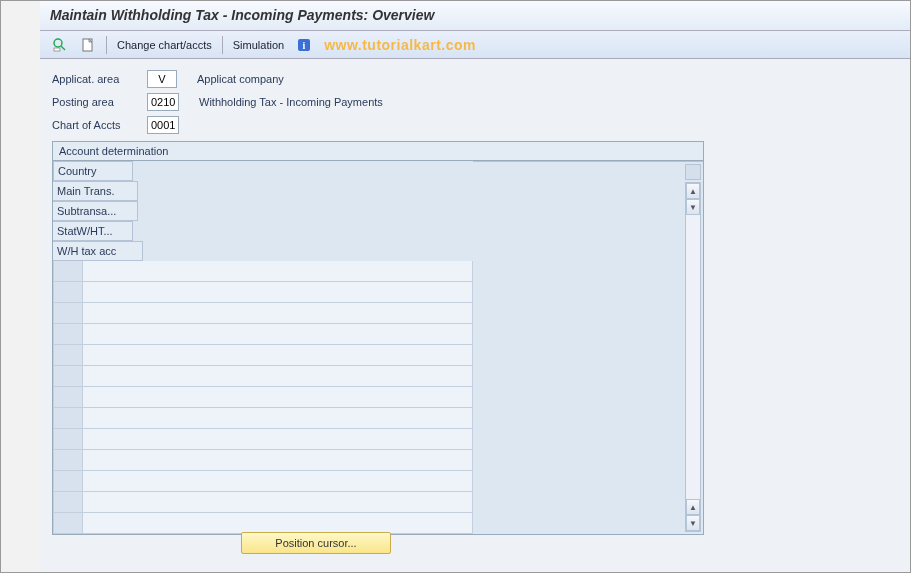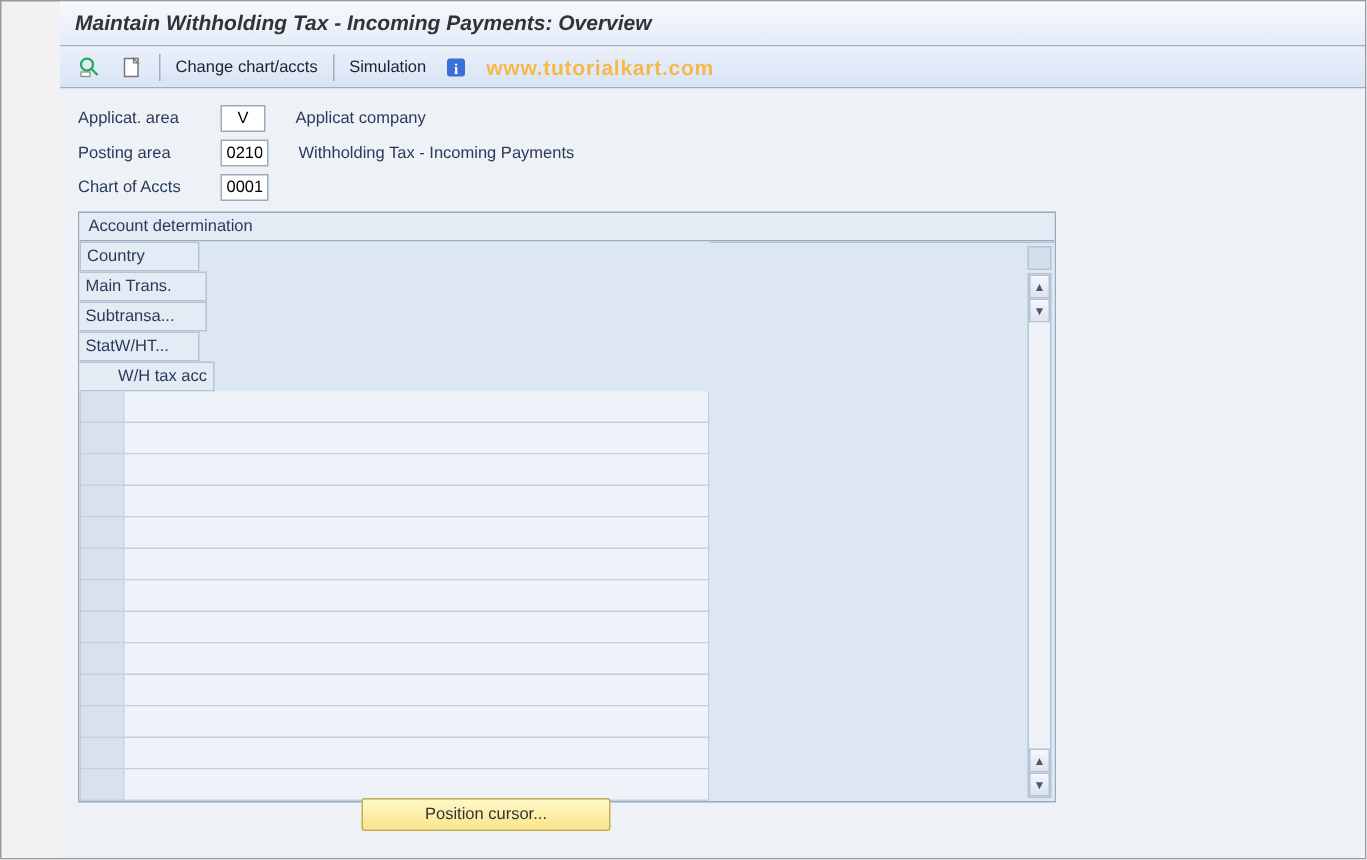--- a/index.html
+++ b/index.html
@@ -28,21 +28,21 @@
     .table-rows { }
     .table-row { display: flex; height: 21px; }
     .cell { border: 1px solid #c3cfdf; border-top: none; border-left: none; background: #eef3f9; }
     .cell:first-child { border-left: 1px solid #c3cfdf; }
     .col-gutter { width: 30px; background: #d8e2ef; }
     .filler { flex: 1; background: #dde7f2; border-top: 1px solid #b5c3d6; position: relative; }
     .scrollbar { position: absolute; right: 2px; top: 2px; bottom: 2px; width: 16px; background: #e6ecf5; border: 1px solid #b5c3d6; display: flex; flex-direction: column; }
     .scroll-btn { height: 16px; background: linear-gradient(#f5f8fc,#dbe4f0); border: 1px solid #b5c3d6; display: flex; align-items: center; justify-content: center; font-size: 8px; color: #556; cursor: pointer; }
     .scroll-track { flex: 1; background: #eef2f8; }
     .corner-box { position: absolute; right: 2px; top: 2px; width: 16px; height: 16px; background: #d5dfec; border: 1px solid #b5c3d6; }
-    .bottom-btn { position: absolute; left: 240px; bottom: 18px; width: 166px; height: 22px; background: linear-gradient(#fff8c8,#f9e58a); border: 1px solid #c7ae4a; border-radius: 2px; font-size: 11px; cursor: pointer; color: #333; }
+    .bottom-btn { position: absolute; left: 240px; bottom: 18px; width: 150px; height: 22px; background: linear-gradient(#fff8c8,#f9e58a); border: 1px solid #c7ae4a; border-radius: 2px; font-size: 11px; cursor: pointer; color: #333; }
   </style>
 </head>
 <body>
 
 <div class="container">
   <div class="title-bar">Maintain Withholding Tax - Incoming Payments: Overview</div>
 
   <div class="toolbar">
     <button class="tb-btn">
       <svg class="tb-icon" viewBox="0 0 16 16">
@@ -88,21 +88,21 @@
 
     <div class="panel">
       <div class="panel-header">Account determination</div>
       <div class="panel-body">
         <div class="table-area">
           <div class="col-headers" id="col-headers">
               <div class="col-header" style="width: 80px;">Country</div>
               <div class="col-header" style="width: 85px;">Main Trans.</div>
               <div class="col-header" style="width: 85px;">Subtransa...</div>
               <div class="col-header" style="width: 80px;">StatW/HT...</div>
-              <div class="col-header" style="width: 90px; text-align: right;">W/H tax acc</div>
+              <div class="col-header" style="width: 90px;">W/H tax acc</div>
             </div>
           <div class="table-rows" id="table-rows">
               <div class="table-row">
                 <div class="cell col-gutter" style="width: 30px;"></div>
                 <div class="cell" style="width: 390px;"></div>
               </div>
               <div class="table-row">
                 <div class="cell col-gutter" style="width: 30px;"></div>
                 <div class="cell" style="width: 390px;"></div>
               </div>

